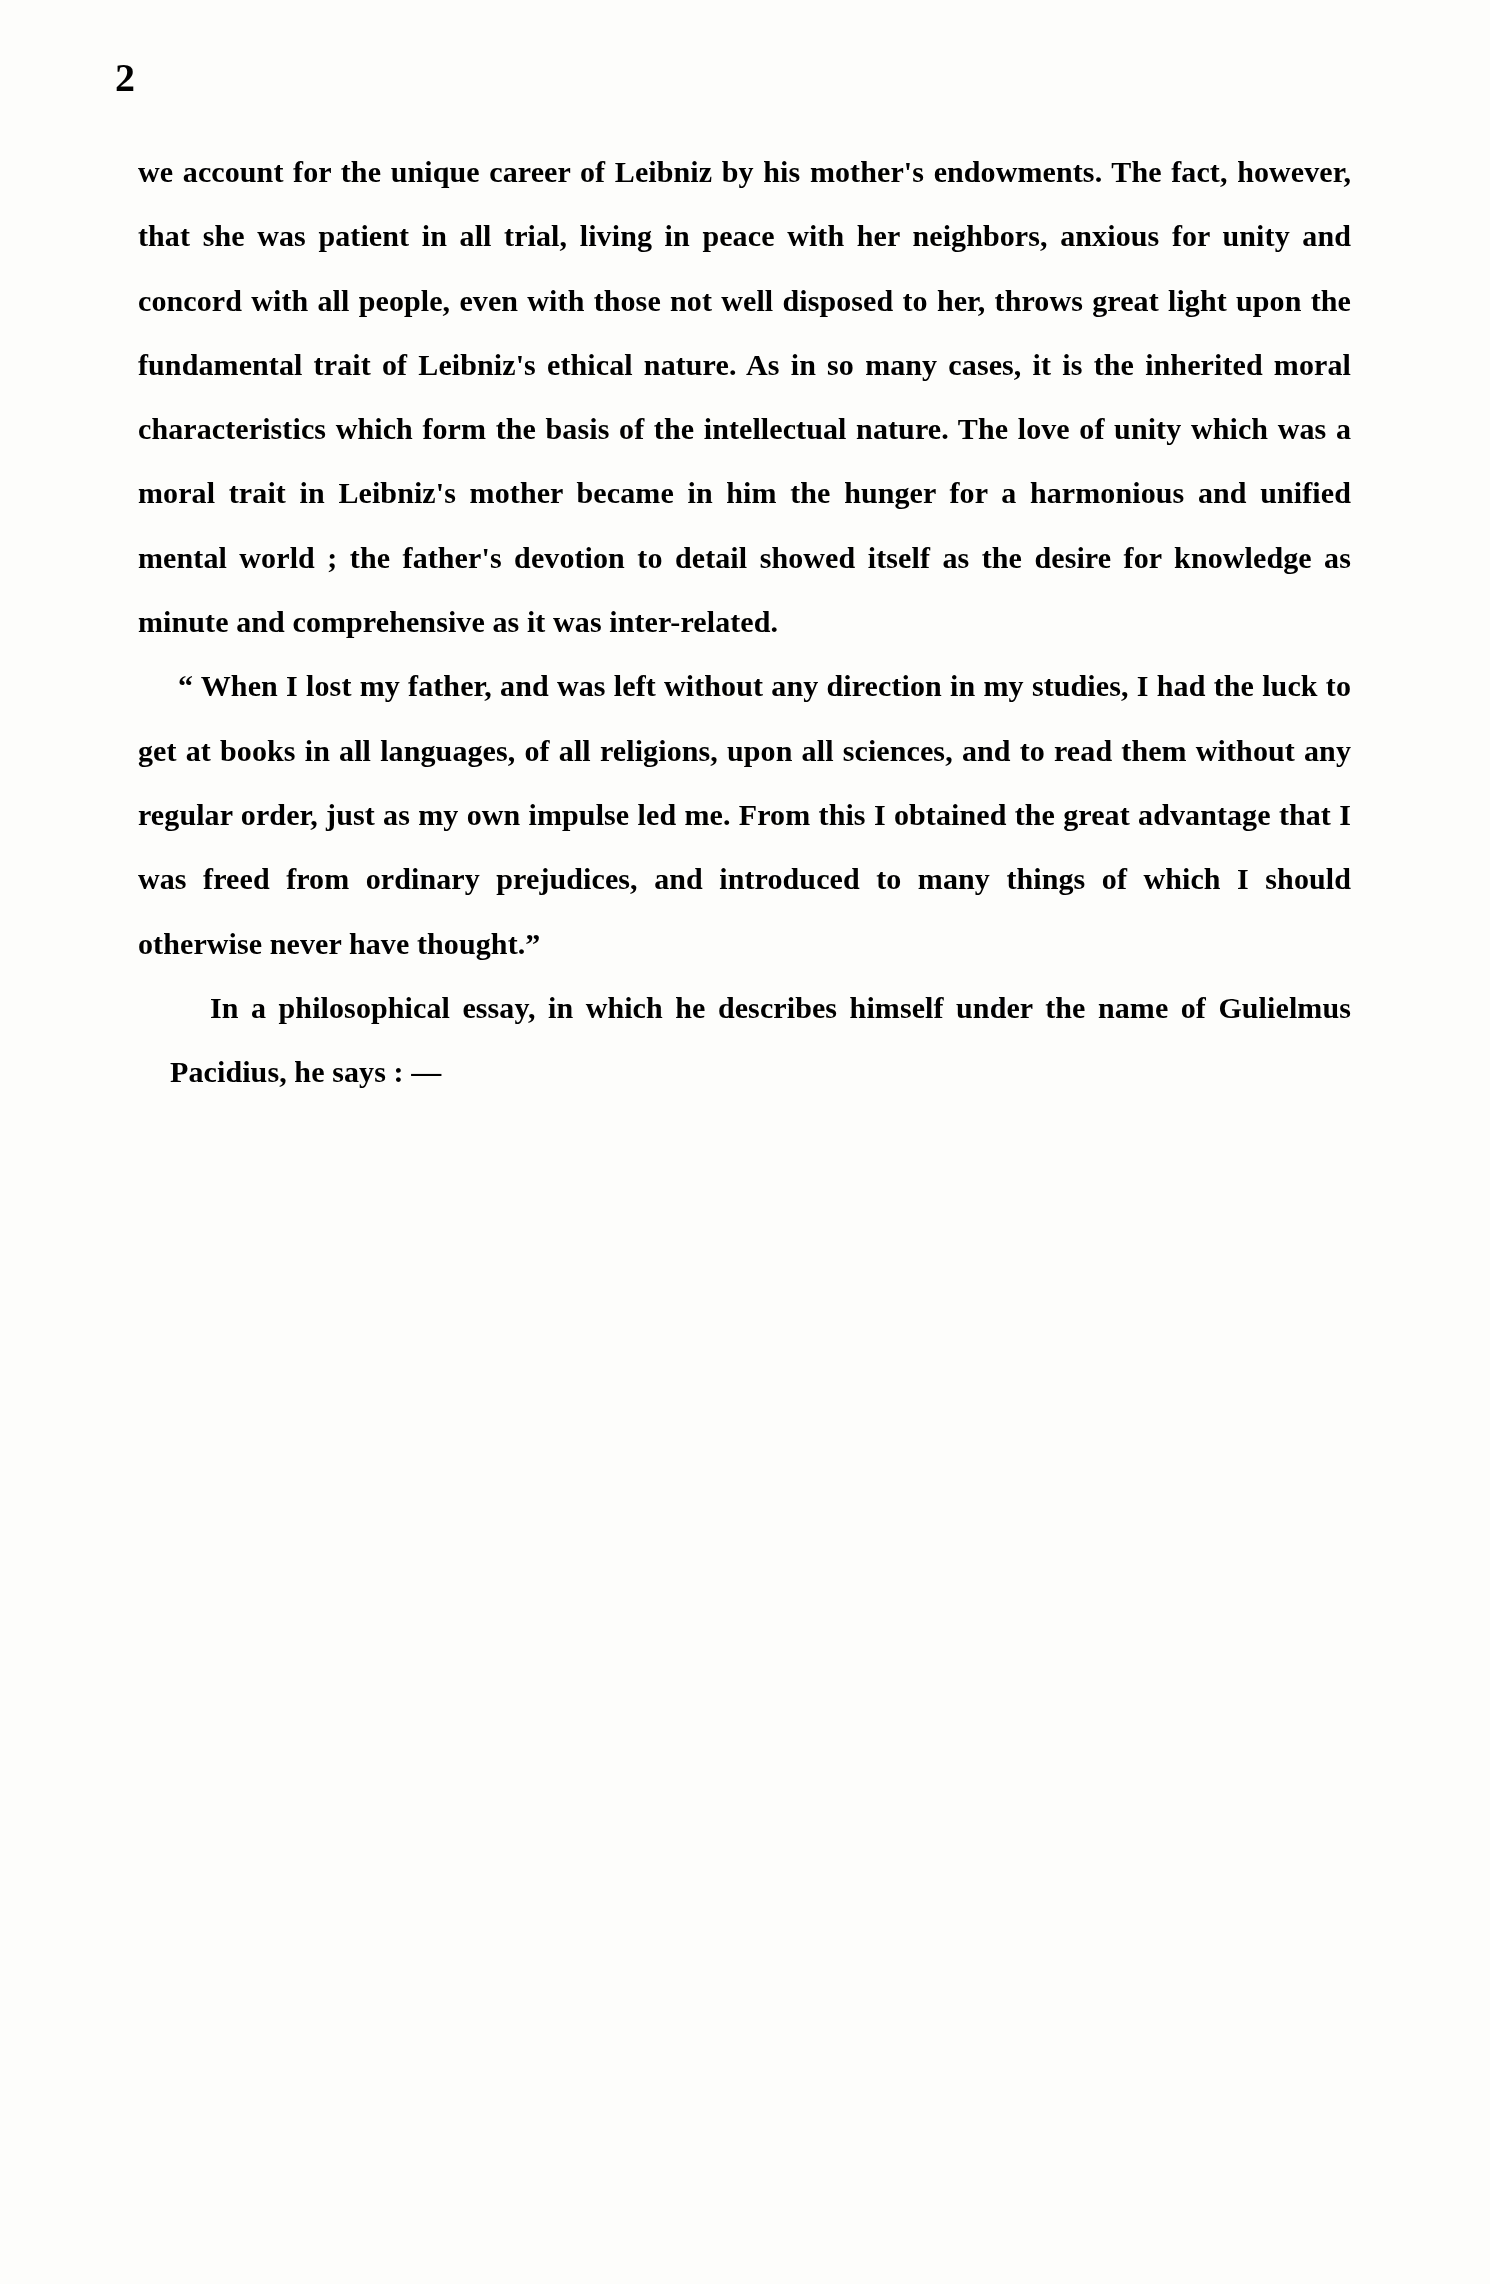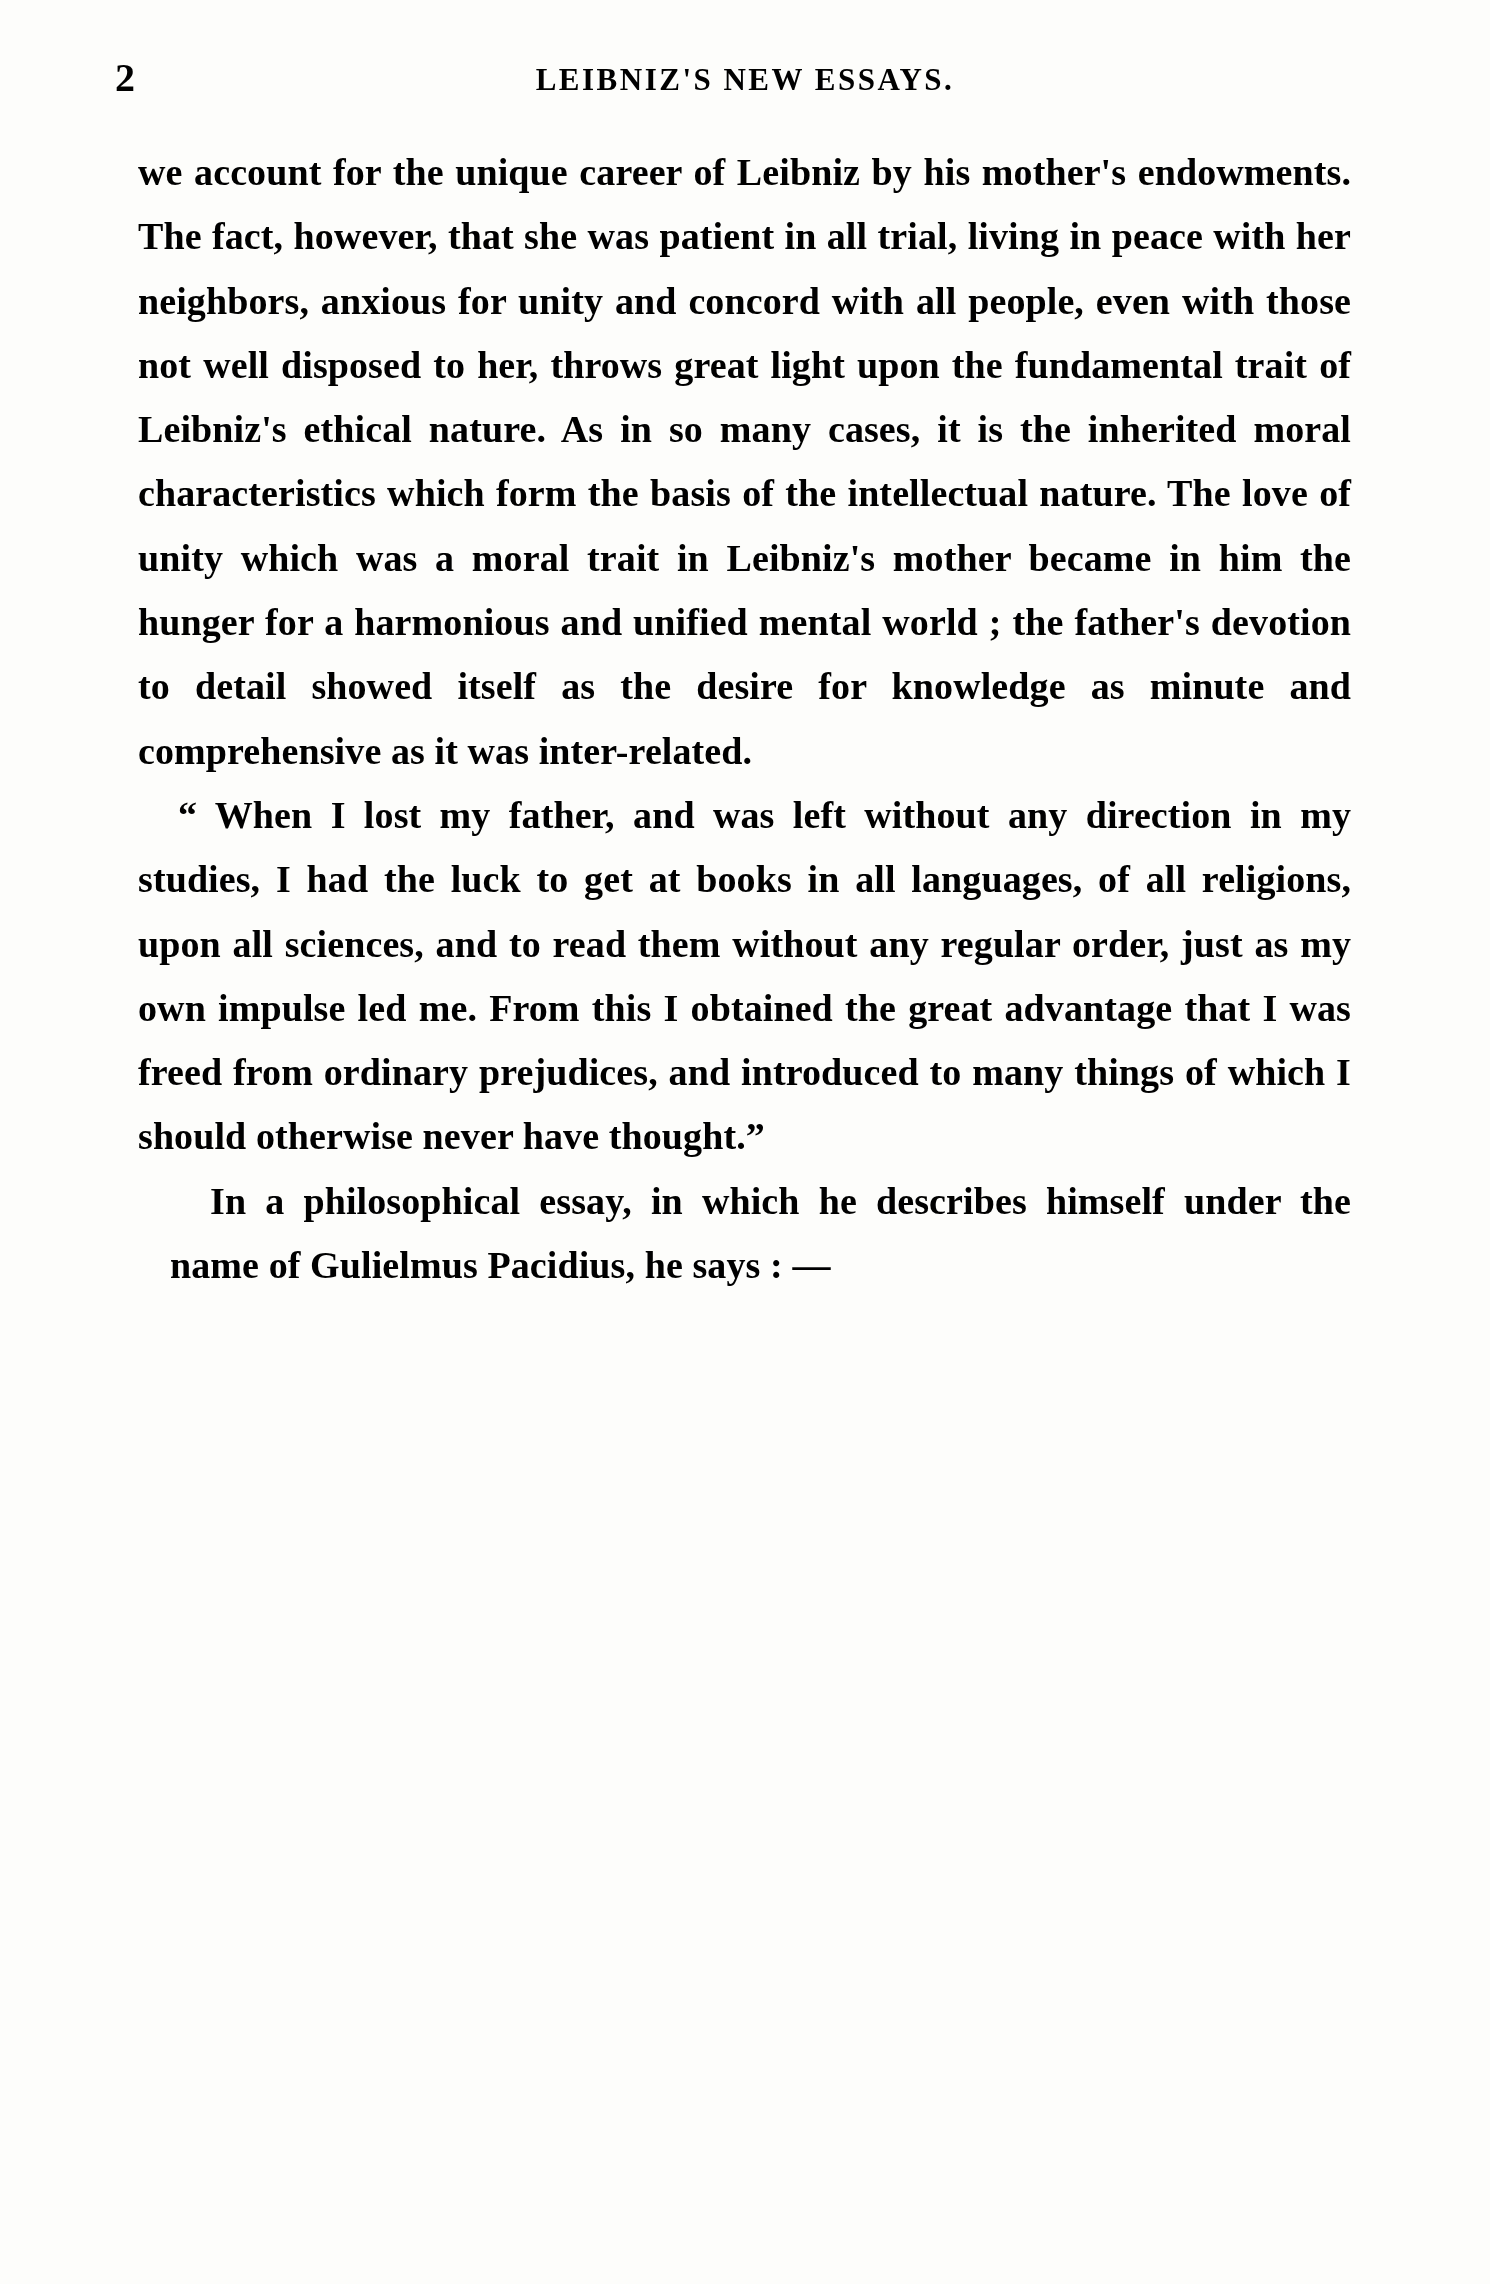--- a/index.html
+++ b/index.html
@@ -50,21 +50,21 @@
     font-family: "Liberation Serif", serif;
   }
   .body-text {
     position: absolute;
     top: 140px;
     left: 138px;
     width: 1213px;
   }
   p.para {
     margin: 0 0 0 0;
-    font-size: 38px;
+    font-size: 30px;
     line-height: 64.3px;
     font-weight: bold;
     text-align: justify;
     text-justify: inter-word;
     font-family: "Liberation Serif", serif;
     letter-spacing: 0.1px;
   }
   p.indent {
     text-indent: 40px;
   }
@@ -73,21 +73,20 @@
     margin-left: 32px;
   }
 </style>
 </head>
 <body>
 
 <div class="page">
 
   <div class="header">
     <div class="folio">2</div>
-    <div class="running-head">LEIBNIZ'S NEW ESSAYS.</div>
   </div>
 
   <div class="body-text">
     <p class="para">we account for the unique career of  Leibniz by his mother's endowments.  The fact, however, that she was patient in all trial, living in peace with her neighbors, anxious for unity and concord with all people, even with those not well disposed to her, throws great light upon the fundamental trait of Leibniz's ethical nature.  As in so many cases, it is the inherited moral characteristics which form the basis of the intellectual nature.  The love of unity which was a moral trait in Leibniz's mother became in him the hunger for a harmonious and unified mental world ; the father's devotion to detail showed itself as the desire for knowledge as minute and comprehensive as it was inter-related.</p>
     <p class="para indent">“ When I lost my father, and was left without any direction in my studies, I had the luck to get at books in all languages, of all religions, upon all sciences, and to read them without any regular order, just as my own impulse led me. From this I obtained the great advantage that I was freed from ordinary prejudices, and introduced to many things of which I should otherwise never have thought.”</p>
     <p class="para indent">In a philosophical essay, in which he describes himself under the name of Gulielmus Pacidius, he says : —</p>
   </div>
 
 </div>
 

